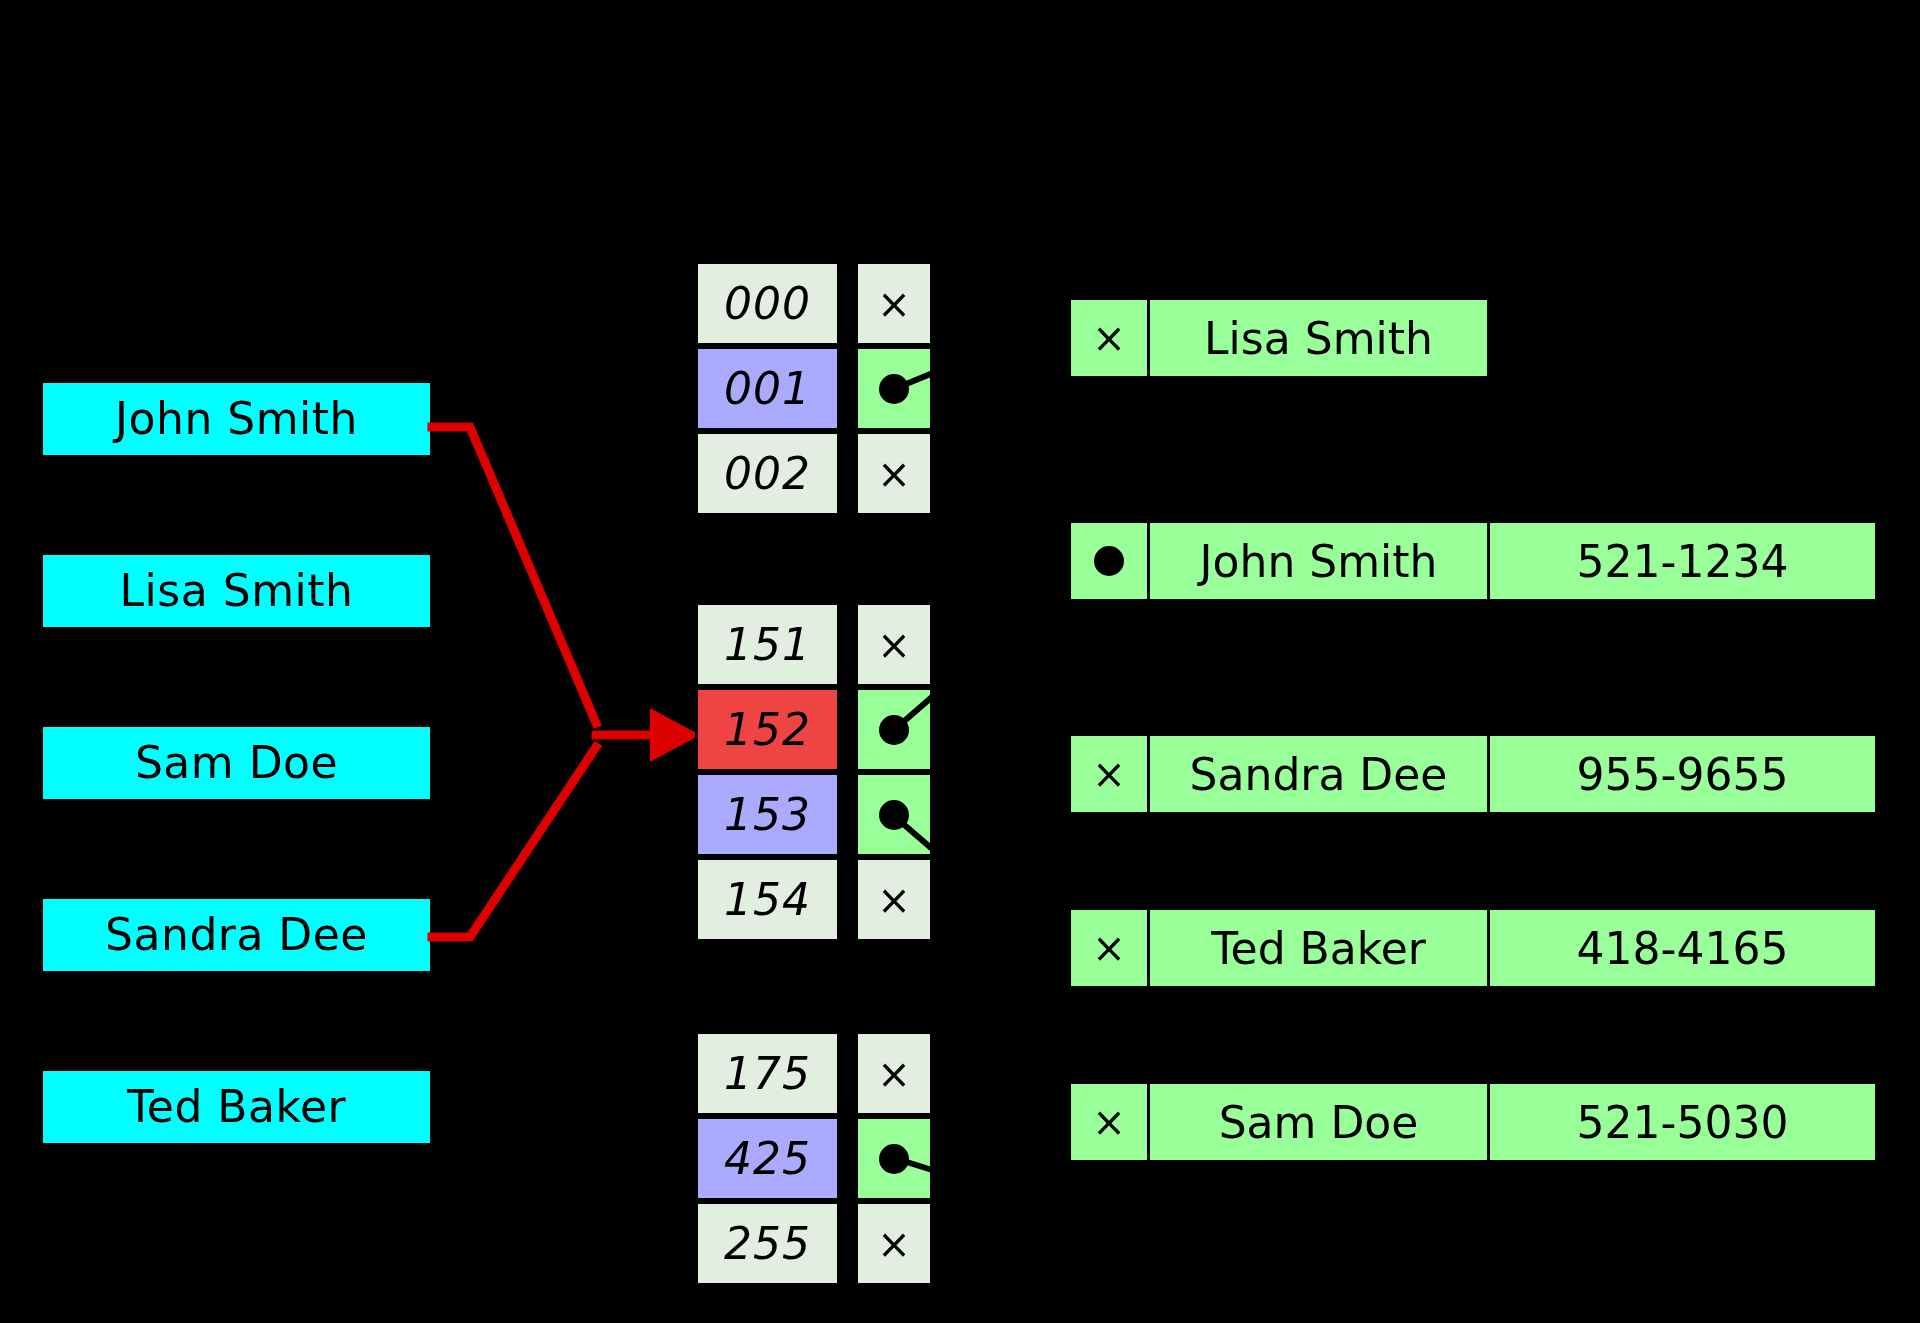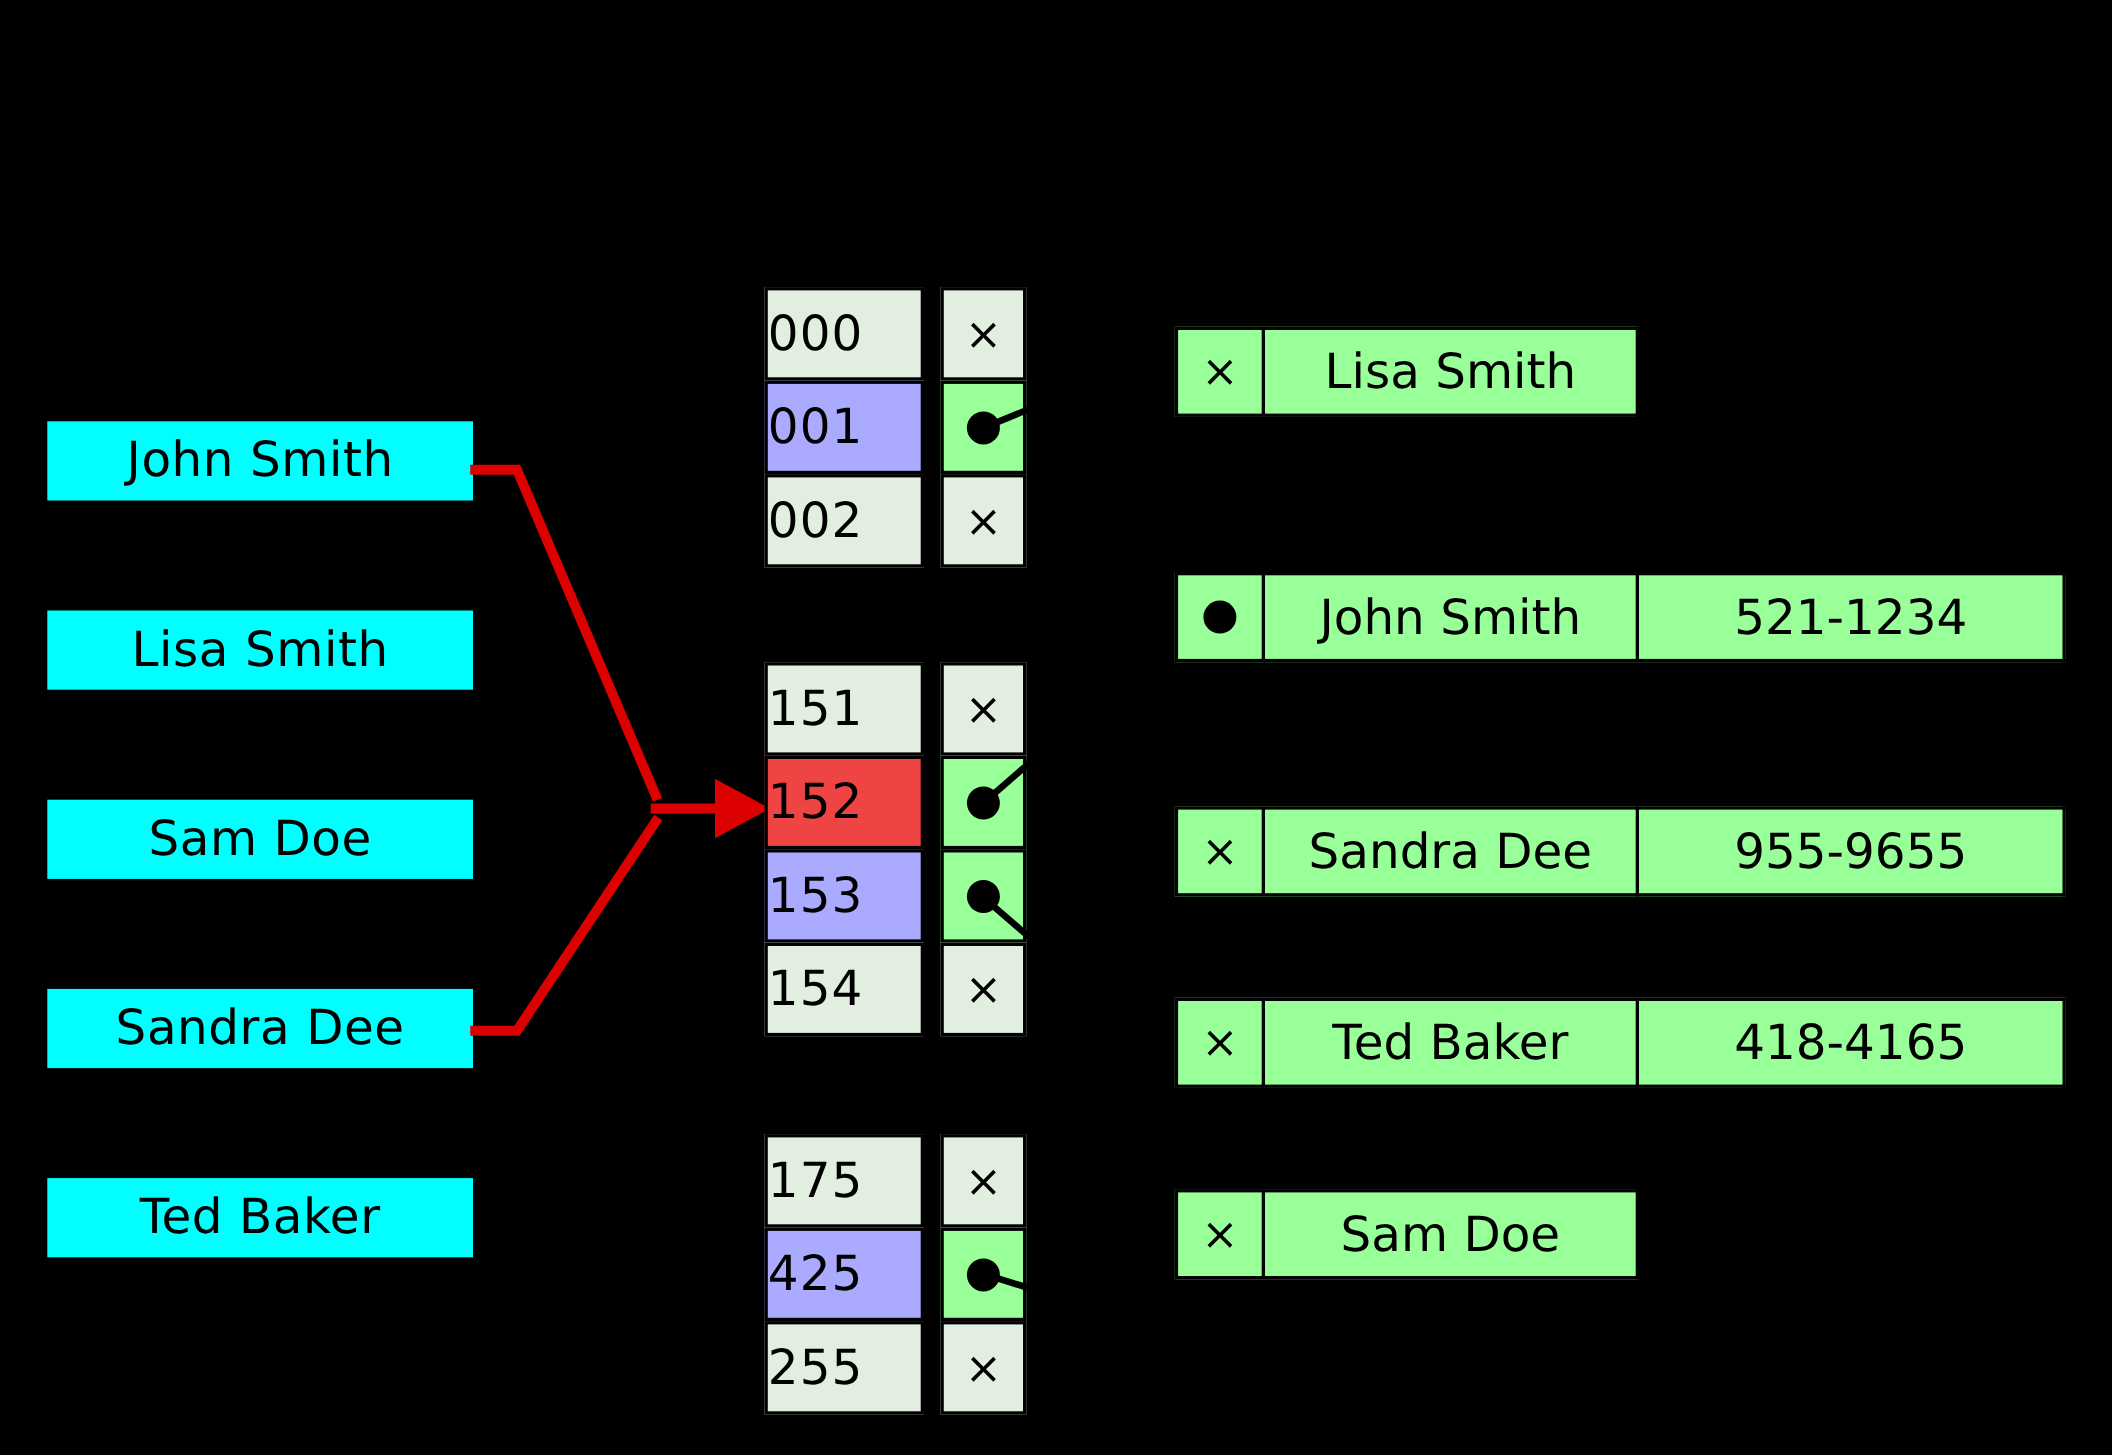--- a/index.html
+++ b/index.html
@@ -44,24 +44,26 @@
   .idx-cell {
     position: absolute;
     left: 0;
     top: 0;
     width: 145px;
     height: 85px;
     border: 3px solid #000000;
     box-sizing: border-box;
     display: flex;
     align-items: center;
+    justify-content: center;
     font-size: 44px;
     color: #000000;
     background: #E2EFE0;
     letter-spacing: 1px;
+    font-style: italic;
   }
   .idx-cell.mint    { background: #E2EFE0; }
   .idx-cell.violet  { background: #AAAAFF; }
   .idx-cell.red     { background: #ef4444; }
 
   .ptr-cell {
     position: absolute;
     left: 160px;
     top: 0;
     width: 78px;
@@ -337,15 +339,18 @@
     </div>
   </div>
 
   <div class="record" style="left:1068px; top:1081px;">
     <div class="rec-flag">
       <span class="x-glyph">×</span>
     </div>
     <div class="rec-name">
       <span>Sam Doe</span>
     </div>
+    <div class="rec-phone">
+      <span>521-5030</span>
+    </div>
   </div>
 
 </div>
 
 </body></html>

